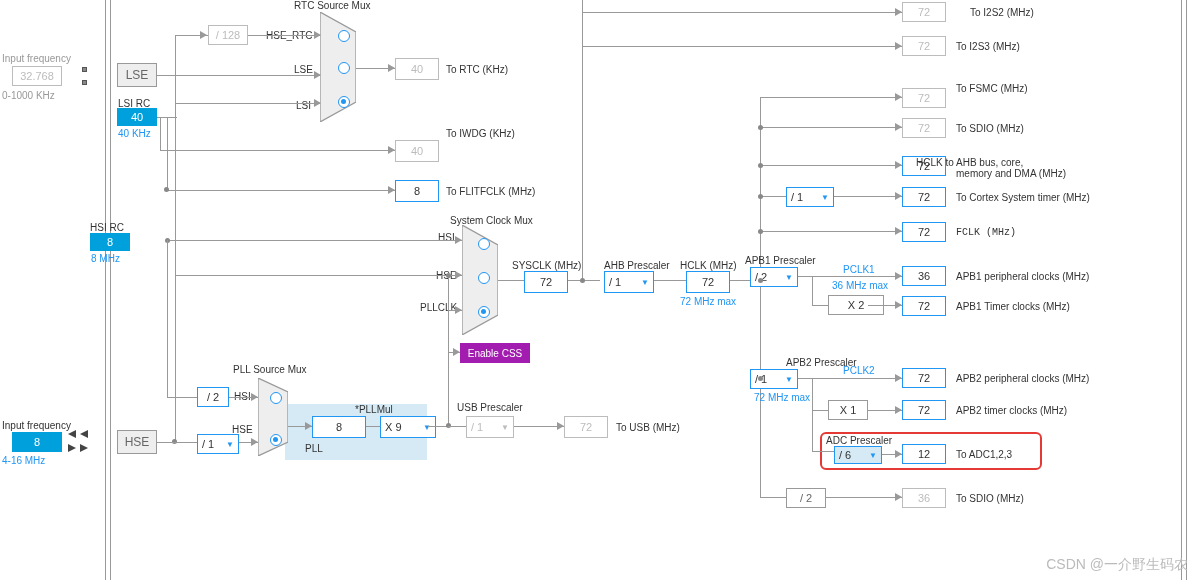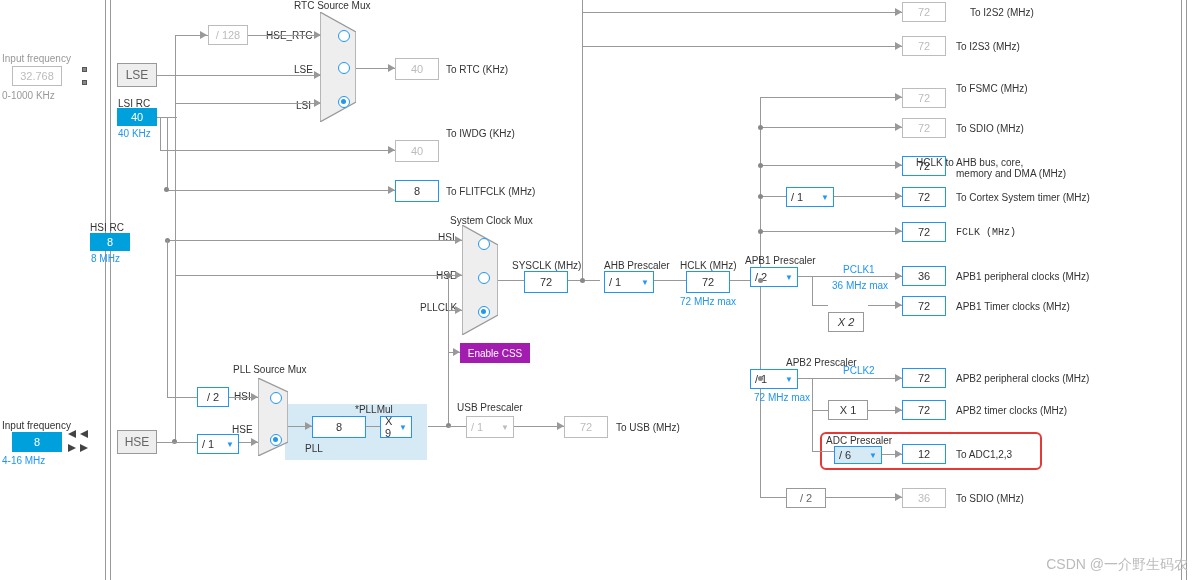--- a/index.html
+++ b/index.html
@@ -166,21 +166,21 @@
     <svg width="30" height="78">
         <polygon points="0,0 30,14 30,64 0,78" fill="#eee" stroke="#999" stroke-width="1.3"></polygon>
       </svg>
   </div>
   <div class="radio" style="left:270px; top:392px;"></div>
   <div class="radio sel" style="left:270px; top:434px;"></div>
 
   <div class="vbox" style="left:312px; top:416px; width:54px; height:22px;">8</div>
   <div class="lbl" style="left:305px; top:443px;">PLL</div>
   <div class="lbl" style="left:355px; top:404px;">*PLLMul</div>
-  <div class="sel" style="left:380px; top:416px; width:32px; height:22px;">
+  <div class="sel" style="left:380px; top:416px; width:56px; height:22px;">
     <span>X 9</span>
       <span class="chev">▼</span>
   </div>
 
   <div class="hline" style="left:167px; top:397px; width:30px;"></div>
   <div class="vline" style="left:167px; top:240px; height:157px;"></div>
   <div class="hline" style="left:229px; top:397px; width:29px;"></div>
   <div class="arrow-r" style="left:251px; top:393px;"></div>
   <div class="hline" style="left:157px; top:442px; width:40px;"></div>
   <div class="hline" style="left:239px; top:442px; width:19px;"></div>
@@ -259,21 +259,21 @@
   <div class="hline" style="left:760px; top:231px; width:142px;"></div>
   <div class="arrow-r" style="left:895px; top:227px;"></div>
 
   <div class="lbl" style="left:745px; top:255px;">APB1 Prescaler</div>
   <div class="sel" style="left:750px; top:267px; width:48px; height:20px;">
     <span>/ 2</span>
       <span class="chev">▼</span>
   </div>
   <div class="lbl blue" style="left:843px; top:264px;">PCLK1</div>
   <div class="lbl blue" style="left:832px; top:280px;">36 MHz max</div>
-  <div class="vbox" style="left:828px; top:312px; width:36px; height:20px; border-color:#999;font-style:italic;">X 2</div>
+  <div class="vbox" style="left:828px; top:295px; width:56px; height:20px; border-color:#999;">X 2</div>
   <div class="vbox" style="left:902px; top:266px; width:44px; height:20px;">36</div>
   <div class="lbl" style="left:956px; top:271px;">APB1 peripheral clocks (MHz)</div>
   <div class="vbox" style="left:902px; top:296px; width:44px; height:20px;">72</div>
   <div class="lbl" style="left:956px; top:301px;">APB1 Timer clocks (MHz)</div>
   <div class="hline" style="left:798px; top:276px; width:104px;"></div>
   <div class="arrow-r" style="left:895px; top:272px;"></div>
   <div class="vline" style="left:812px; top:276px; height:29px;"></div>
   <div class="hline" style="left:812px; top:305px; width:16px;"></div>
   <div class="hline" style="left:868px; top:305px; width:34px;"></div>
   <div class="arrow-r" style="left:895px; top:301px;"></div>

